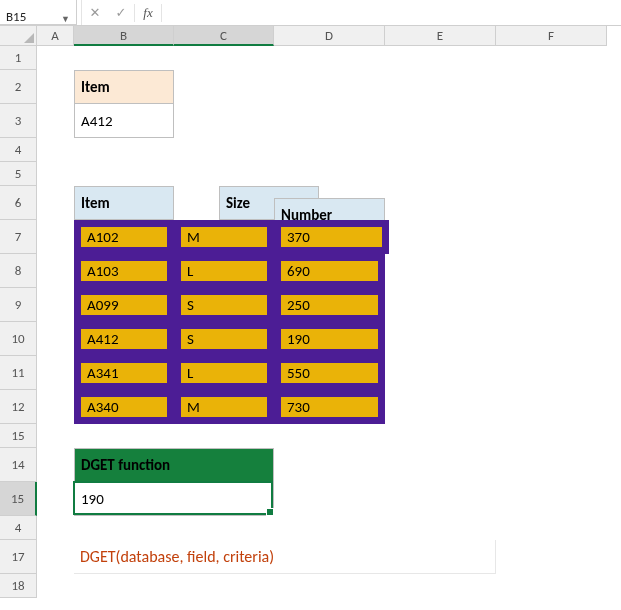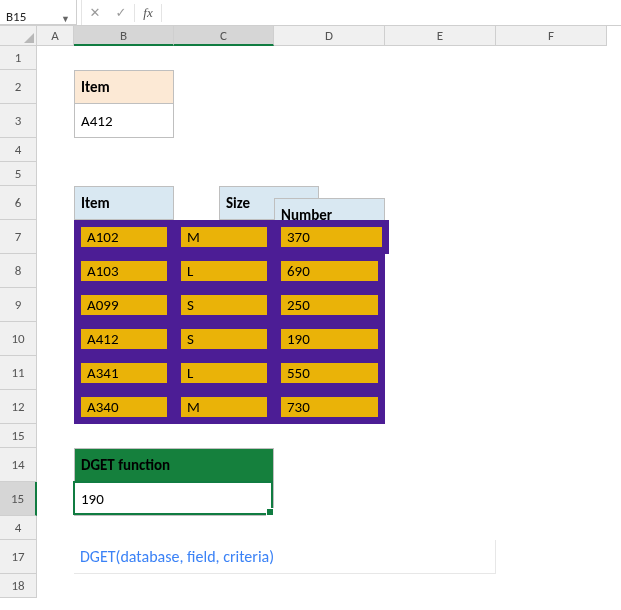--- a/index.html
+++ b/index.html
@@ -150,21 +150,21 @@
       overflow: visible;
       white-space: nowrap;
     }
     .cell.bold { font-weight: bold; }
     .cell.yellow-head { background: #fce9d5; border: 1px solid #bfbfbf; }
     .cell.yellow-body { background: #fff; border: 1px solid #bfbfbf; border-top: none;}
     .cell.blue-head { background: #d9e8f2; border: 1px solid #bfbfbf; }
     .cell.tbl-body { background: #eab308; border: 7px solid #4c1d95; }
     .cell.orange-head { background: #15803d; border: 1px solid #bfbfbf; }
     .cell.result-body { background: #fff; border: 1px solid #bfbfbf; border-top: none;}
-    .cell.footnote { color: #3b82f6; font-size: 16px; }
+    .cell.footnote { color: #c2410c; font-size: 16px; }
 
     .selection {
       position: absolute;
       border: 2px solid #107c41;
       pointer-events: none;
     }
     .selection::after {
       content: '';
       position: absolute;
       right: -3px; bottom: -3px;

